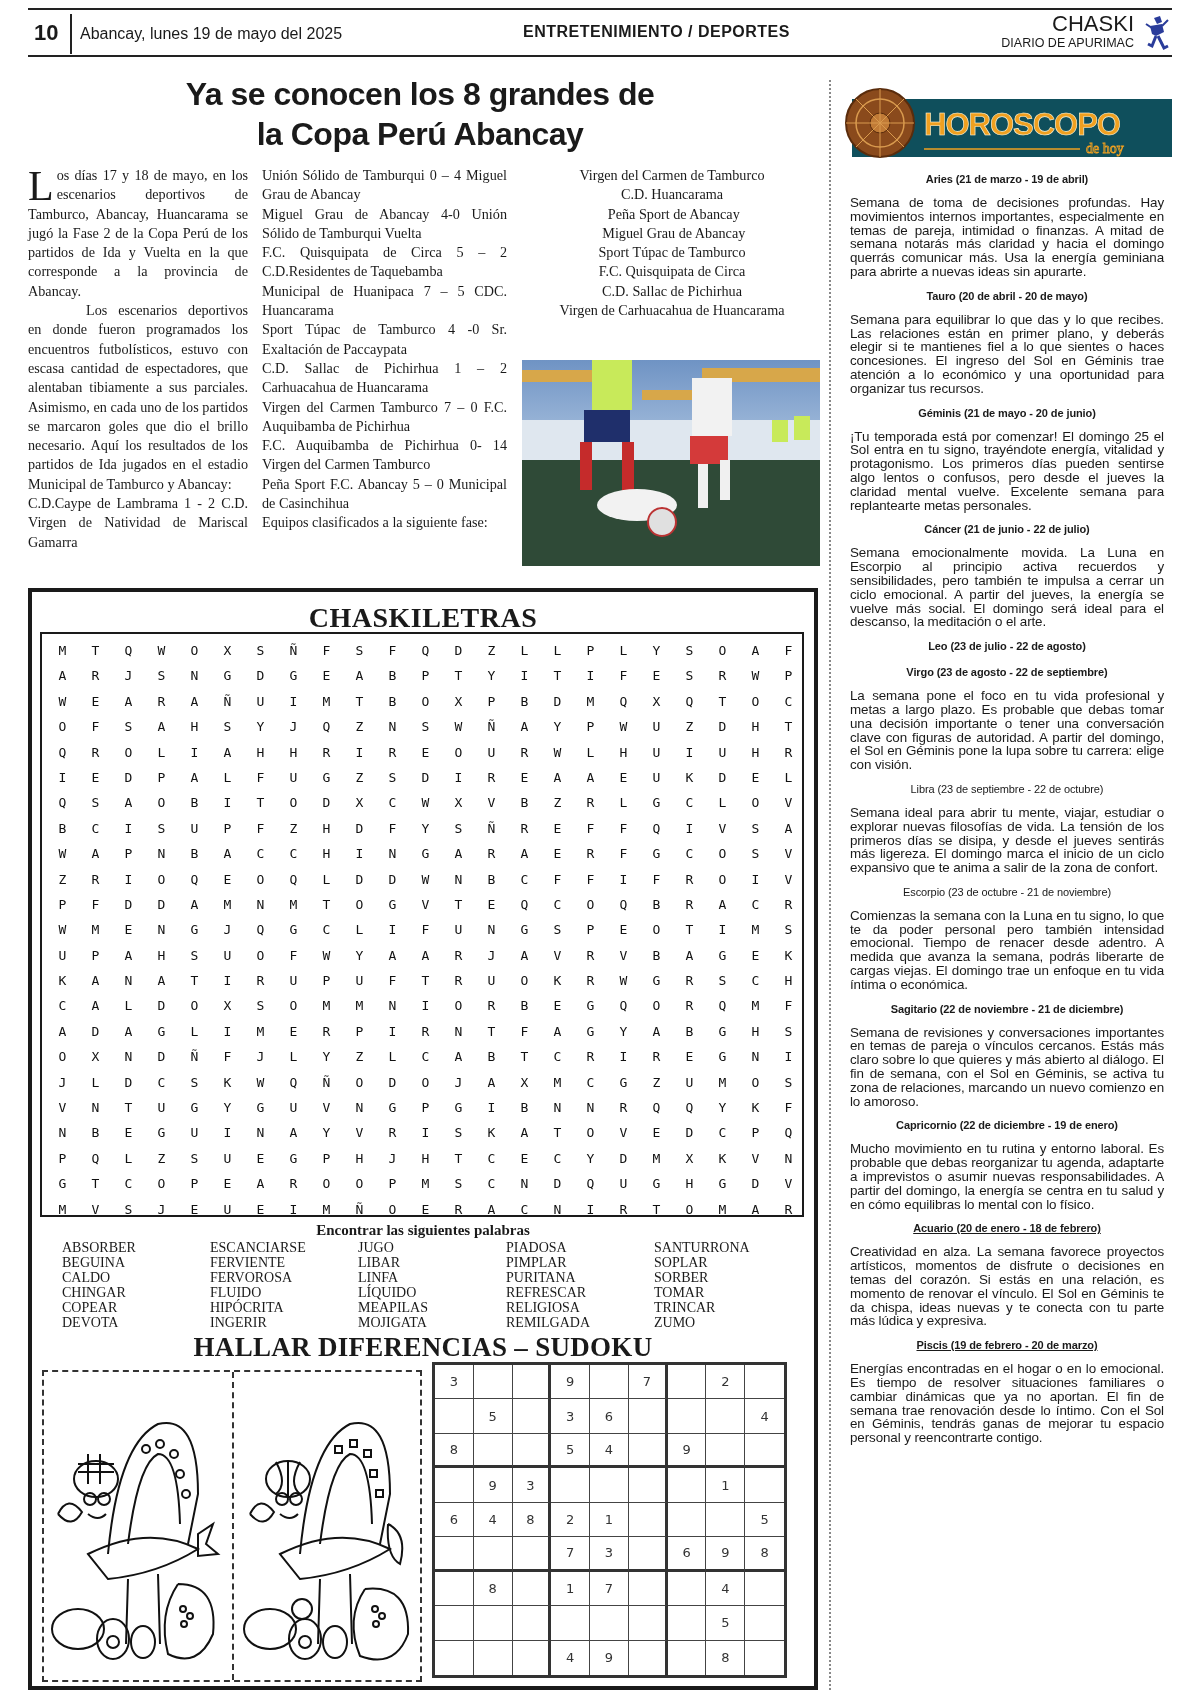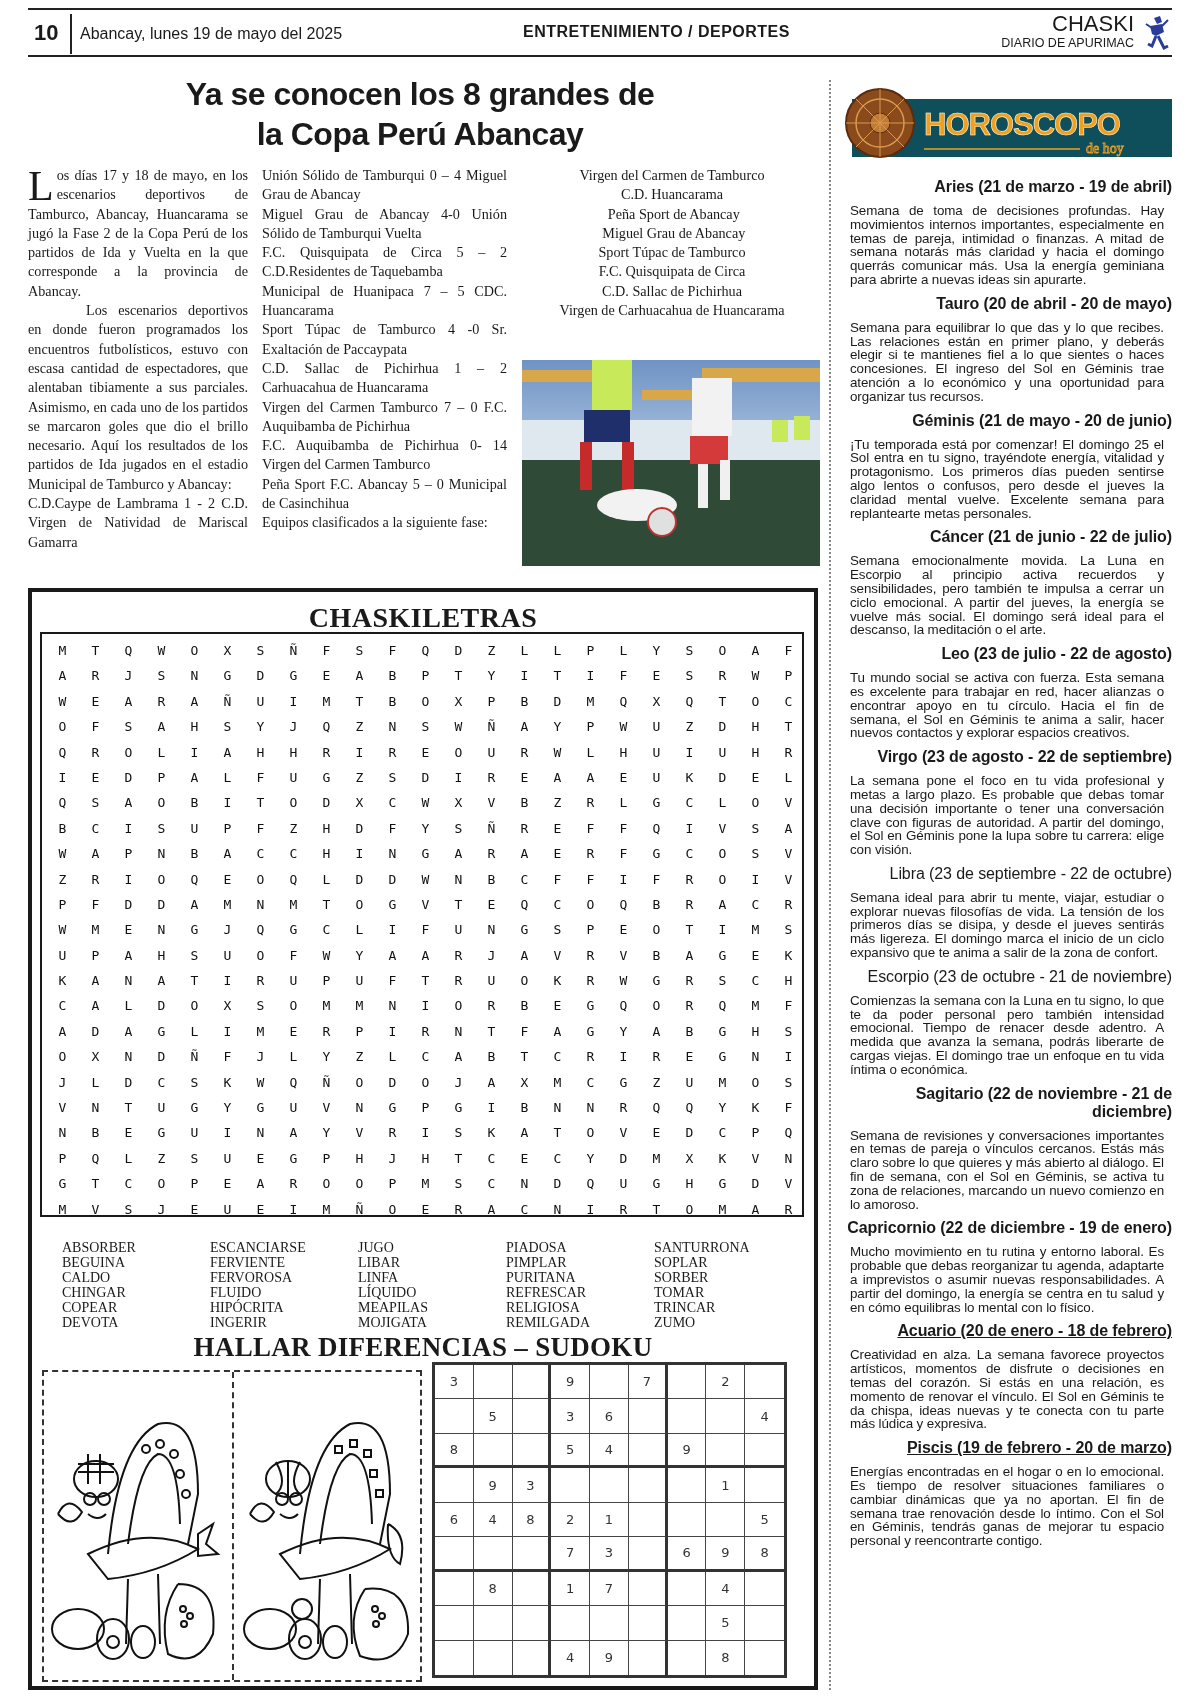--- a/index.html
+++ b/index.html
@@ -53,21 +53,21 @@
   .diff-pic.right { left: 196px; }
 
   .sudoku { position: absolute; left: 400px; top: 770px; width: 355px; height: 316px; border: 3px solid #333; display: grid; grid-template-columns: repeat(9, 1fr); grid-template-rows: repeat(9, 1fr); }
   .sudoku span { border-right: 1px solid #444; border-bottom: 1px solid #444; font-family: "DejaVu Sans", sans-serif; font-size: 13px; color: #333; display: flex; align-items: center; justify-content: center; }
   .sudoku span.br { border-right: 3px solid #333; }
   .sudoku span.bb { border-bottom: 3px solid #333; }
 
   
   .horo-banner { position: absolute; left: 842px; top: 85px; width: 330px; height: 78px; }
   .horo { position: absolute; left: 842px; top: 170px; width: 330px; font-family: "Liberation Sans", sans-serif; font-size: 13.4px; line-height: 13.8px; text-align: justify; letter-spacing: -0.1px; }
-  .horo .sign { font-weight: bold; font-size: 16px; line-height: 18px; margin-top: 8px; margin-bottom: 8px; text-align: right; }
+  .horo .sign { font-weight: bold; font-size: 11px; line-height: 18px; margin-bottom: 8px; text-align: center; }
   .horo .sign.normal { font-weight: normal; }
   .horo .sign.tight { margin-bottom: 1px; text-decoration: underline; }
   .horo .txt { margin: 8px; }
 </style>
 </head>
 <body>
 
 <div class="topline"></div>
 <div class="header">
   <span class="page-num">10</span>
@@ -681,20 +681,21 @@
         <span>N</span>
         <span>I</span>
         <span>R</span>
         <span>T</span>
         <span>O</span>
         <span>M</span>
         <span>A</span>
         <span>R</span>
       </div>
   </div>
+  <div class="find-title">Encontrar las siguientes palabras</div>
   <div class="words" id="word-list">
       <div>ABSORBER</div>
       <div>ESCANCIARSE</div>
       <div>JUGO</div>
       <div>PIADOSA</div>
       <div>SANTURRONA</div>
       <div>BEGUINA</div>
       <div>FERVIENTE</div>
       <div>LIBAR</div>
       <div>PIMPLAR</div>
@@ -887,21 +888,20 @@
 <div class="horo" id="horo">
     <div class="sign">Aries (21 de marzo - 19 de abril)</div>
     <p class="txt">Semana de toma de decisiones profundas. Hay movimientos internos importantes, especialmente en temas de pareja, intimidad o finanzas. A mitad de semana notarás más claridad y hacia el domingo querrás comunicar más. Usa la energía geminiana para abrirte a nuevas ideas sin apurarte.</p>
     <div class="sign">Tauro (20 de abril - 20 de mayo)</div>
     <p class="txt">Semana para equilibrar lo que das y lo que recibes. Las relaciones están en primer plano, y deberás elegir si te mantienes fiel a lo que sientes o haces concesiones. El ingreso del Sol en Géminis trae atención a lo económico y una oportunidad para organizar tus recursos.</p>
     <div class="sign">Géminis (21 de mayo - 20 de junio)</div>
     <p class="txt">¡Tu temporada está por comenzar! El domingo 25 el Sol entra en tu signo, trayéndote energía, vitalidad y protagonismo. Los primeros días pueden sentirse algo lentos o confusos, pero desde el jueves la claridad mental vuelve. Excelente semana para replantearte metas personales.</p>
     <div class="sign">Cáncer (21 de junio - 22 de julio)</div>
     <p class="txt">Semana emocionalmente movida. La Luna en Escorpio al principio activa recuerdos y sensibilidades, pero también te impulsa a cerrar un ciclo emocional. A partir del jueves, la energía se vuelve más social. El domingo será ideal para el descanso, la meditación o el arte.</p>
     <div class="sign">Leo (23 de julio - 22 de agosto)</div>
-    <p class="txt">Tu mundo social se activa con fuerza. Esta semana es excelente para trabajar en red, hacer alianzas o encontrar apoyo en tu círculo. Hacia el fin de semana, el Sol en Géminis te anima a salir, hacer nuevos contactos y explorar espacios creativos.</p>
     <div class="sign">Virgo (23 de agosto - 22 de septiembre)</div>
     <p class="txt">La semana pone el foco en tu vida profesional y metas a largo plazo. Es probable que debas tomar una decisión importante o tener una conversación clave con figuras de autoridad. A partir del domingo, el Sol en Géminis pone la lupa sobre tu carrera: elige con visión.</p>
     <div class="sign normal">Libra (23 de septiembre - 22 de octubre)</div>
     <p class="txt">Semana ideal para abrir tu mente, viajar, estudiar o explorar nuevas filosofías de vida. La tensión de los primeros días se disipa, y desde el jueves sentirás más ligereza. El domingo marca el inicio de un ciclo expansivo que te anima a salir de la zona de confort.</p>
     <div class="sign normal">Escorpio (23 de octubre - 21 de noviembre)</div>
     <p class="txt">Comienzas la semana con la Luna en tu signo, lo que te da poder personal pero también intensidad emocional. Tiempo de renacer desde adentro. A medida que avanza la semana, podrás liberarte de cargas viejas. El domingo trae un enfoque en tu vida íntima o económica.</p>
     <div class="sign">Sagitario (22 de noviembre - 21 de diciembre)</div>
     <p class="txt">Semana de revisiones y conversaciones importantes en temas de pareja o vínculos cercanos. Estás más claro sobre lo que quieres y más abierto al diálogo. El fin de semana, con el Sol en Géminis, se activa tu zona de relaciones, marcando un nuevo comienzo en lo amoroso.</p>
     <div class="sign">Capricornio (22 de diciembre - 19 de enero)</div>
     <p class="txt">Mucho movimiento en tu rutina y entorno laboral. Es probable que debas reorganizar tu agenda, adaptarte a imprevistos o asumir nuevas responsabilidades. A partir del domingo, la energía se centra en tu salud y en cómo equilibras lo mental con lo físico.</p>

